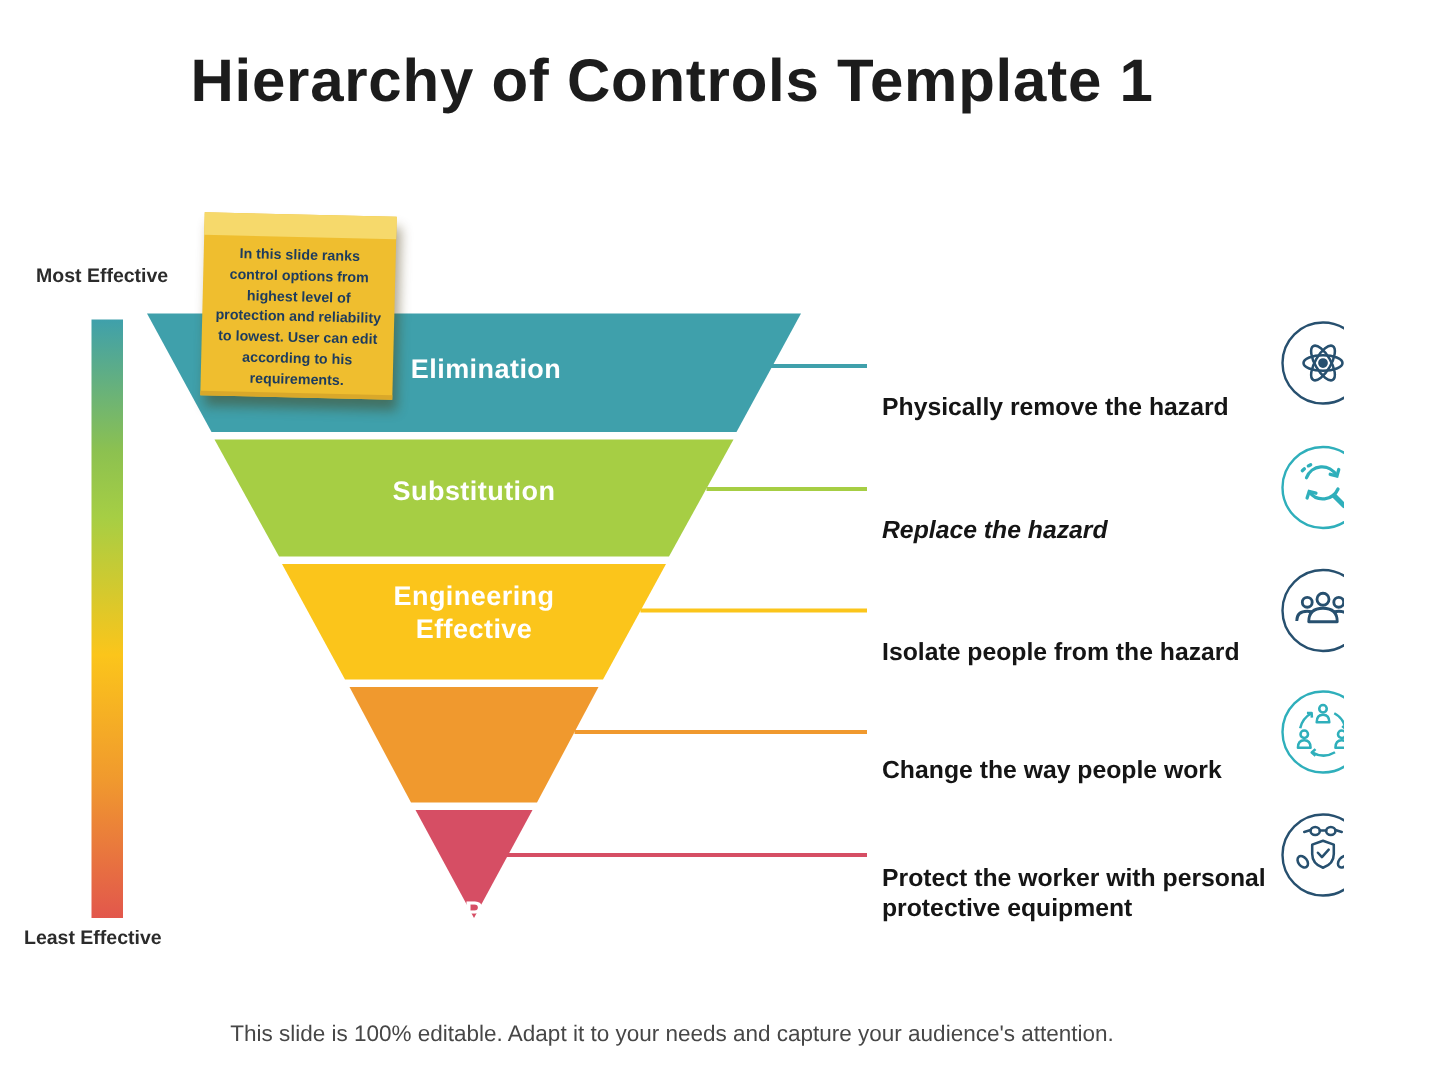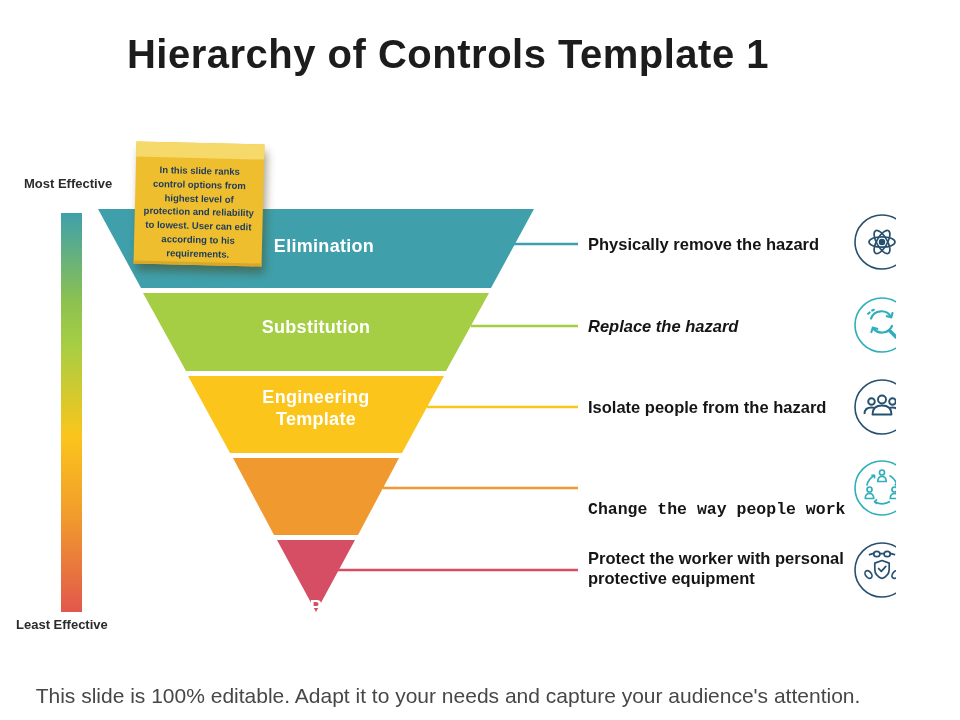--- a/index.html
+++ b/index.html
@@ -9,39 +9,39 @@
          font-size:40px;font-weight:800;color:#1c1c1c;letter-spacing:.5px;}
   .funnel-svg{position:absolute;left:0;top:0;z-index:1;}
   .funnel-label{position:absolute;z-index:2;color:#ffffff;font-weight:700;
                 text-align:center;font-size:18px;line-height:1.22;letter-spacing:.3px;}
   .lbl-0{left:204px;top:236px;width:240px;}
   .lbl-1{left:196px;top:317px;width:240px;}
   .lbl-2{left:241px;top:387px;width:150px;}
   .lbl-3{left:231px;top:467px;width:170px;}
   .lbl-4{left:266px;top:551px;width:100px;margin-top:46px;}
   .desc{position:absolute;left:588px;width:272px;transform:translateY(-50%);
-        font-size:16.5px;font-weight:700;color:#151515;line-height:1.22;}
-  .desc-0{top:244px;} .desc-1{top:326px;font-style:italic;} .desc-2{top:407px;} .desc-3{top:510px;font-family:Liberation Mono, monospace;} .desc-4{top:568px;}
+        font-size:16.5px;font-weight:700;color:#151515;line-height:1.22;margin-top:28px;}
+  .desc-0{top:244px;} .desc-1{top:326px;font-style:italic;} .desc-2{top:407px;} .desc-3{top:486px;} .desc-4{top:568px;}
   .icon{position:absolute;left:853px;width:58px;height:58px;z-index:2;}
   .ic-0{top:213px;} .ic-1{top:296px;} .ic-2{top:378px;} .ic-3{top:459px;} .ic-4{top:541px;}
   .gradbar{position:absolute;left:61px;top:213px;width:21px;height:399px;z-index:1;
            background:linear-gradient(180deg,#3fa0ab 0%,#8cc150 22%,#a6ce44 33%,
                       #fbc51b 56%,#f0992e 77%,#e2574c 100%);}
   .axis-label{position:absolute;width:96px;text-align:left;font-weight:700;
               font-size:13px;color:#2b2b2b;line-height:1.25;z-index:2;}
   .axis-top{left:24px;top:176px;}
   .axis-bottom{left:16px;top:617px;}
   .note{position:absolute;left:135px;top:143px;width:128px;height:119px;z-index:5;
         background:#efbe2f;transform:rotate(1.4deg);
         box-shadow:3px 7px 8px rgba(70,55,10,.45);border-bottom:3px solid #d9a82a;}
   .note-strip{height:15px;background:#f6d96b;}
   .note-text{padding:6px 8px 0 8px;font-size:9.5px;font-weight:700;color:#1c3b5e;
              text-align:center;line-height:1.45;}
-  .footer{position:absolute;bottom:12px;left:0;width:100%;text-align:center;
-          font-size:21px;color:#474747;}
+  .footer{position:absolute;bottom:22px;left:0;width:100%;text-align:center;
+          font-size:15px;color:#474747;}
 </style>
 </head>
 <body>
 
 <div class="slide">
 
   <div class="title">Hierarchy of Controls Template 1</div>
 
   <svg class="funnel-svg" width="960" height="720" viewBox="0 0 960 720">
     <polygon points="98,209 534,209 491,288 141,288" fill="#3FA0AB"></polygon>
@@ -52,21 +52,21 @@
 
     <line x1="514" y1="244" x2="578" y2="244" stroke-width="2.6" stroke="#3FA0AB"></line>
     <line x1="471" y1="326" x2="578" y2="326" stroke-width="2.6" stroke="#A6CE44"></line>
     <line x1="427" y1="407" x2="578" y2="407" stroke-width="2.6" stroke="#FBC51B"></line>
     <line x1="383" y1="488" x2="578" y2="488" stroke-width="2.6" stroke="#F0992E"></line>
     <line x1="338" y1="570" x2="578" y2="570" stroke-width="2.6" stroke="#D64E64"></line>
   </svg>
 
   <div class="funnel-label lbl-0">Elimination</div>
   <div class="funnel-label lbl-1">Substitution</div>
-  <div class="funnel-label lbl-2">Engineering Template</div>
+  <div class="funnel-label lbl-2">Engineering Effective</div>
   <div class="funnel-label lbl-4">PPE</div>
 
   <div class="desc desc-0">Physically remove the hazard</div>
   <div class="desc desc-1">Replace the hazard</div>
   <div class="desc desc-2">Isolate people from the hazard</div>
   <div class="desc desc-3">Change the way people work</div>
   <div class="desc desc-4">Protect the worker with personal protective equipment</div>
 
   <svg class="icon ic-0" viewBox="0 0 58 58" fill="none" stroke-width="1.6" stroke="#27506F">
     <circle cx="29" cy="29" r="27"></circle>

